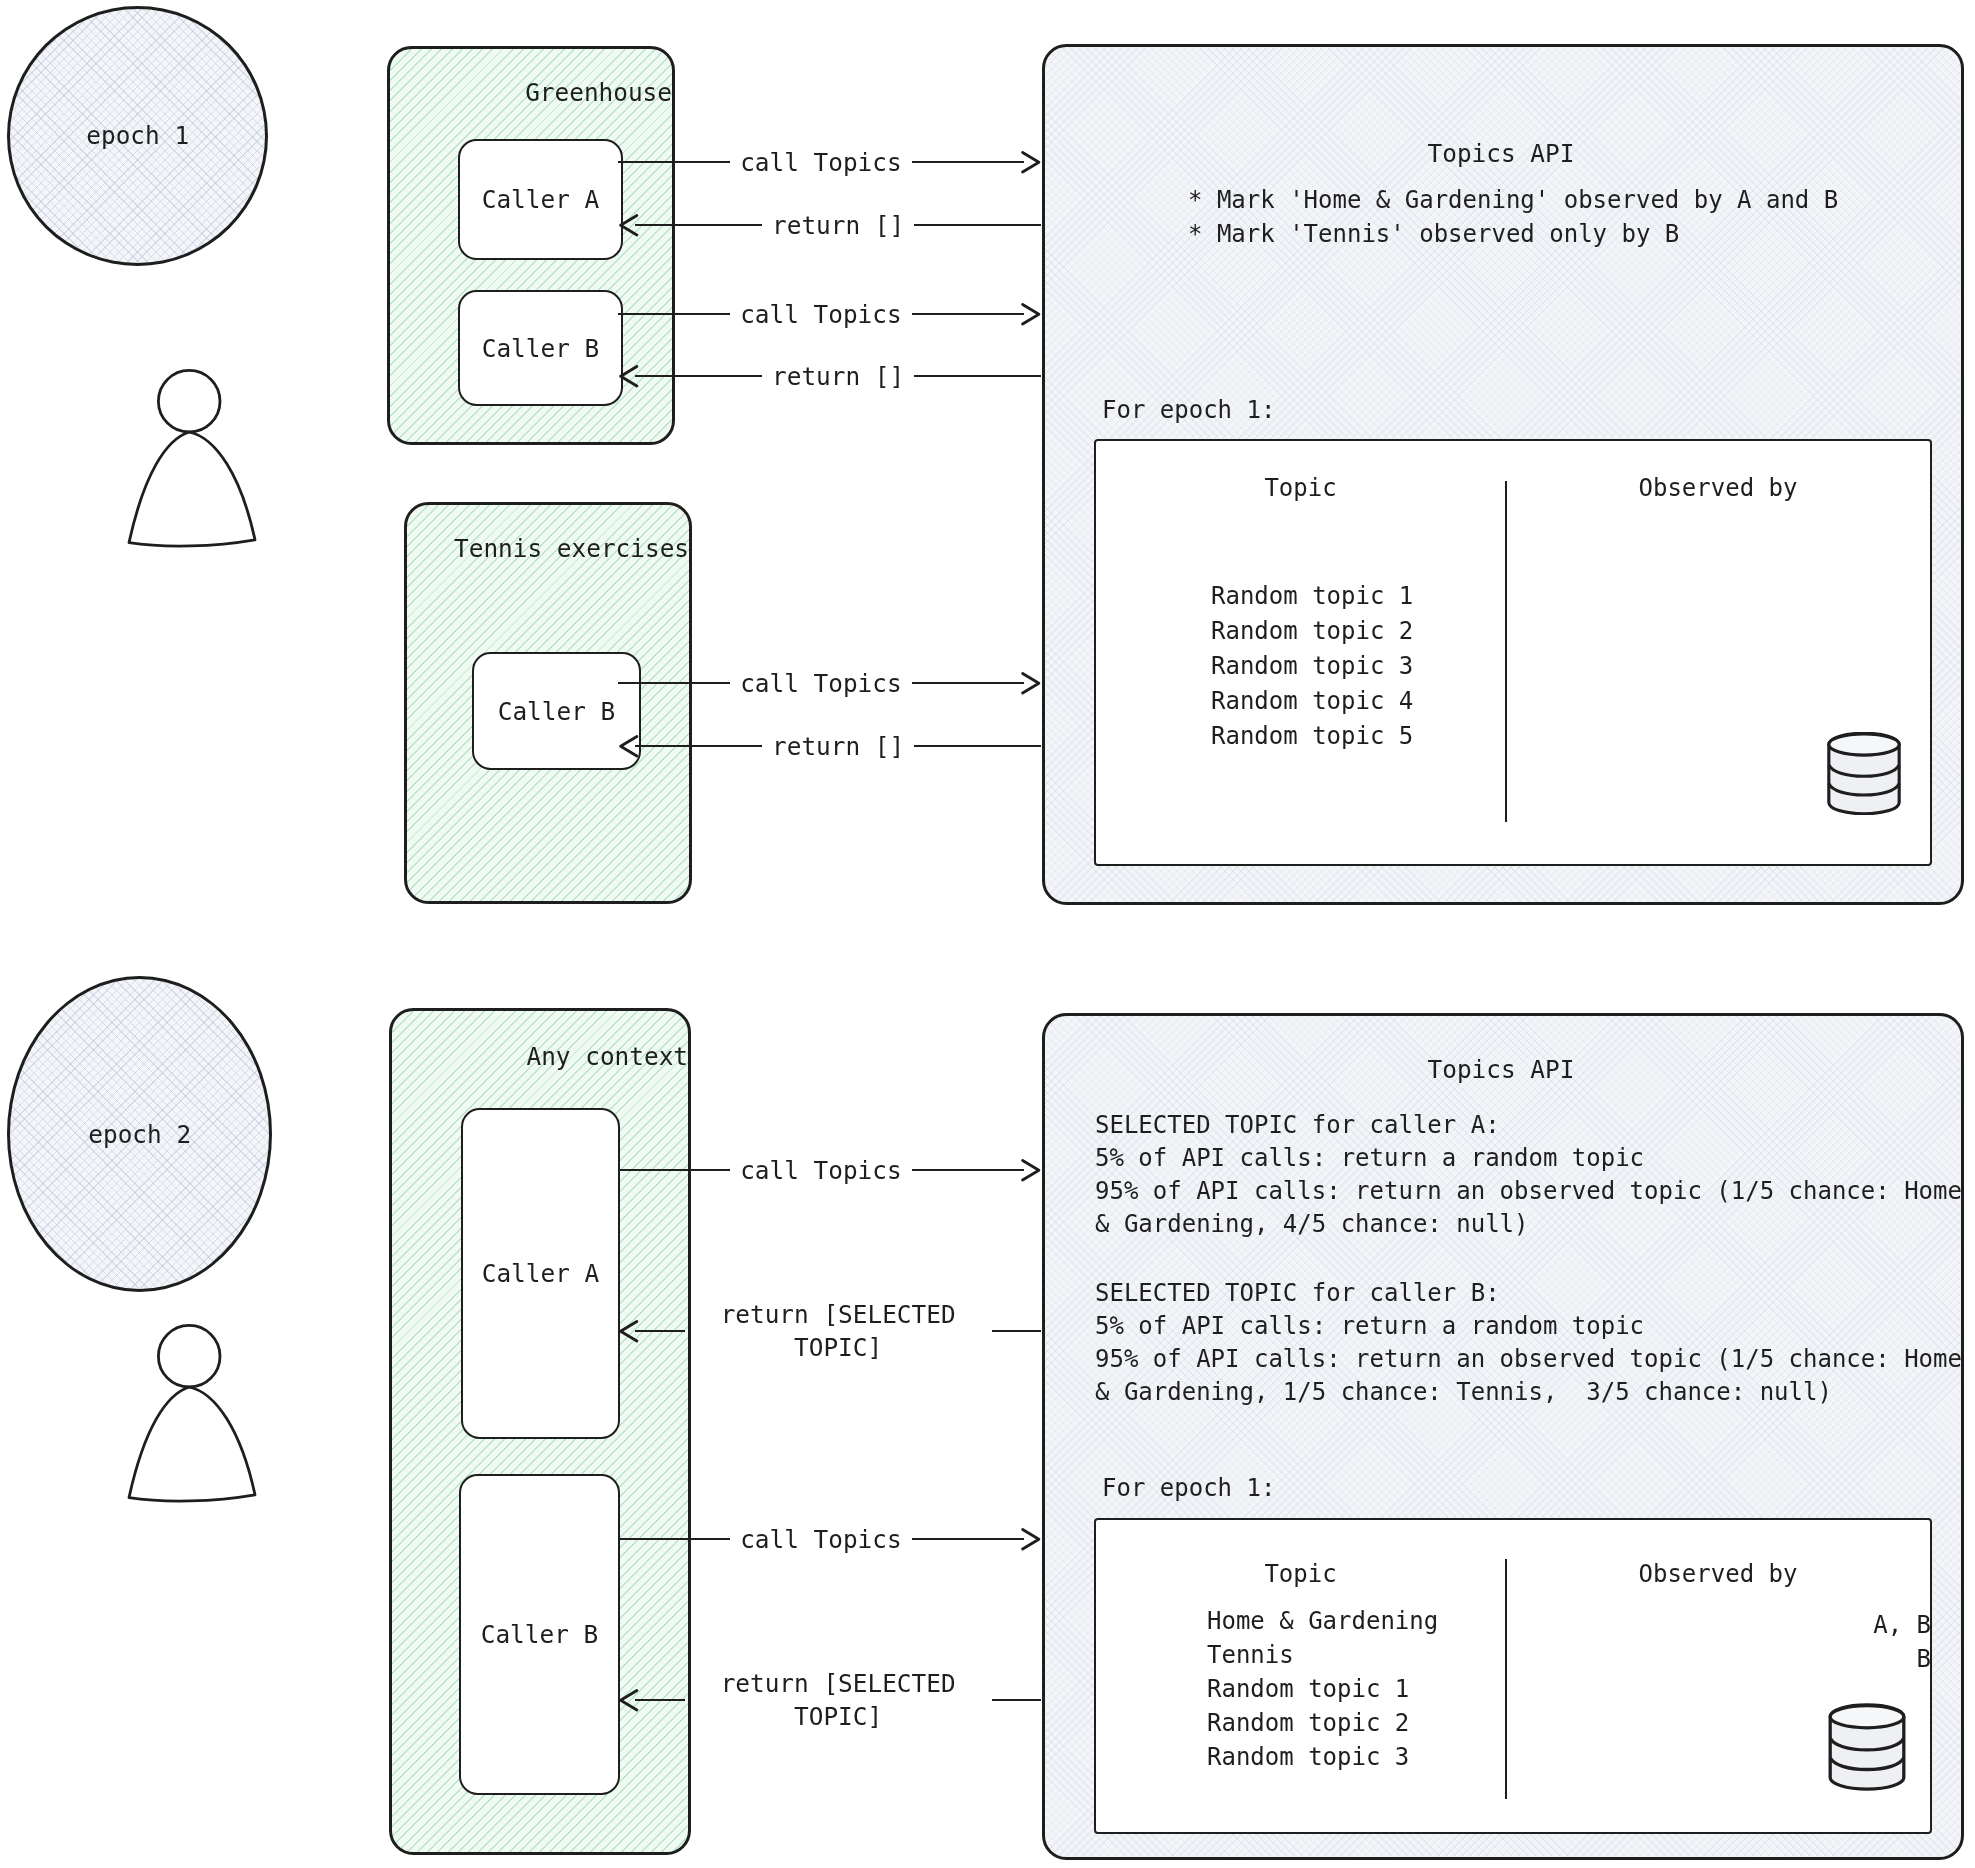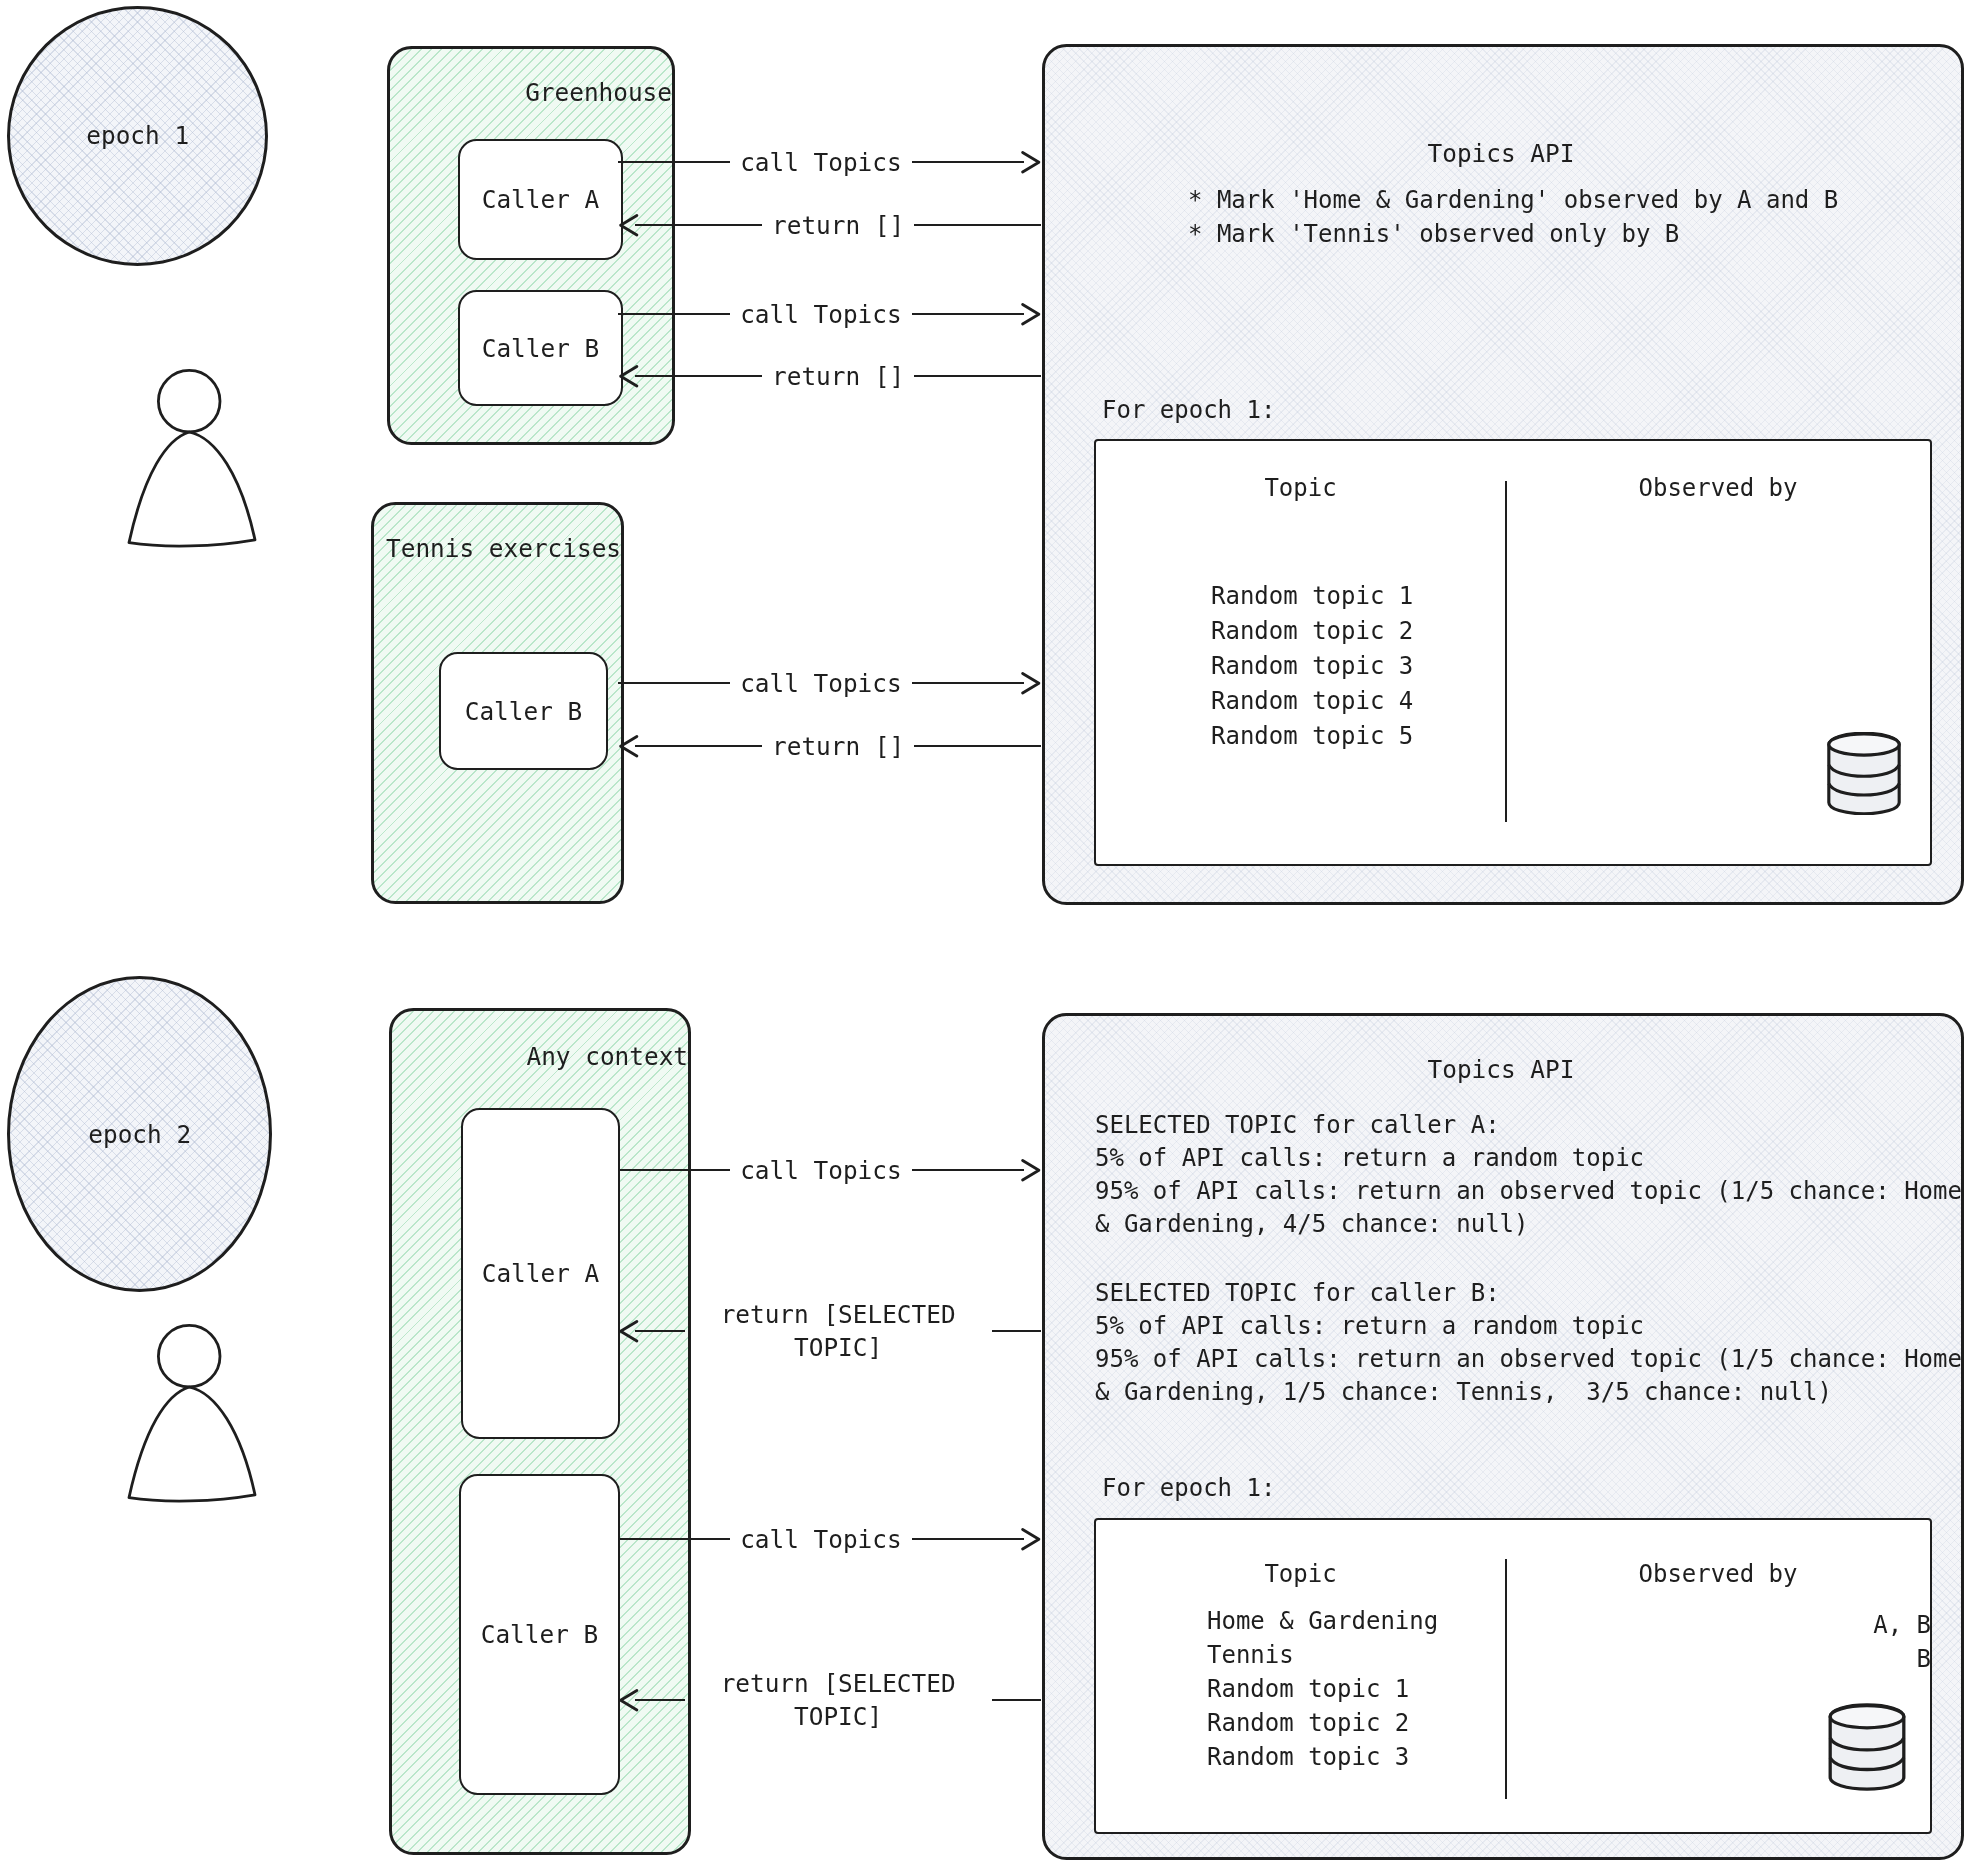--- a/index.html
+++ b/index.html
@@ -135,21 +135,21 @@
         <svg viewBox="0 0 110 106" width="86" height="83">
           <path d="M10 16 C10 7.5 30 1.5 55 1.5 C80 1.5 100 7.5 100 16 L100 90 C100 98.5 80 104.5 55 104.5 C30 104.5 10 98.5 10 90 Z" fill="#eef0f3" stroke="#1e1e1e" stroke-width="4"></path>
           <ellipse cx="55" cy="16" rx="45" ry="13.5" fill="#f6f7f9" stroke="#1e1e1e" stroke-width="4"></ellipse>
           <path d="M10 42 C14 51 32 56.5 55 56.5 C78 56.5 96 51 100 42" fill="none" stroke="#1e1e1e" stroke-width="4"></path>
           <path d="M10 66 C14 75 32 80.5 55 80.5 C78 80.5 96 75 100 66" fill="none" stroke="#1e1e1e" stroke-width="4"></path>
         </svg>
       </div>
     </div>
   </div>
 
-  <div class="greenbox abs" style="left:371px;top:502px;width:253px;height:402px">
+  <div class="greenbox abs" style="left:404px;top:502px;width:288px;height:402px">
     <div class="boxtitle" style="top:29px">Tennis exercises</div>
     <div class="whitebox" style="left:65px;top:147px;width:169px;height:118px">
       <span>Caller B</span>
     </div>
   </div>
 
   <div class="arrow" style="left:618px;top:667px;width:423px;height:32px">
     <span class="seg"></span>
     <span class="albl">call Topics</span>
     <span class="seg"></span>

